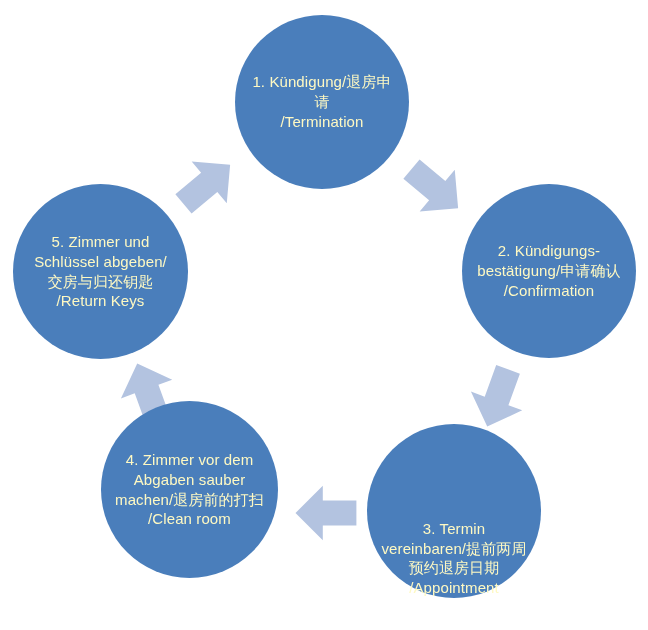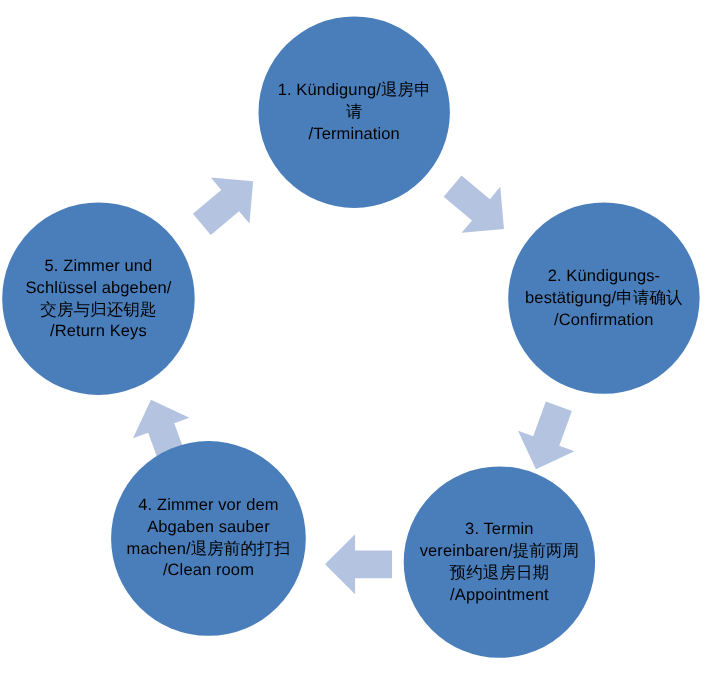--- a/index.html
+++ b/index.html
@@ -25,34 +25,34 @@
   .node {
     position: absolute;
     border-radius: 50%;
     display: flex;
     align-items: center;
     justify-content: center;
     box-sizing: border-box;
     z-index: 2;
   }
   .node-label {
-    color: #000000;
+    color: #fef9c3;
     text-align: center;
     font-family: "Liberation Sans", sans-serif;
     font-size: 15px;
     line-height: 1.32;
     padding: 0 14px;
     white-space: pre-line;
     letter-spacing: 0.1px;
   }
   #node-1 { left: 235px; top: 15px;  width: 174px; height: 174px; }
   #node-2 { left: 462px; top: 184px; width: 174px; height: 174px; }
   #node-3 { left: 367px; top: 424px; width: 174px; height: 174px; }
   #node-4 { left: 101px; top: 401px; width: 177px; height: 177px; }
-  #node-5 { left: 2px;  top: 184px; width: 175px; height: 175px; }
+  #node-5 { left: 13px;  top: 184px; width: 175px; height: 175px; }
 
   #node-1 .node-label { font-size: 15px; }
   #node-2 .node-label { font-size: 15px; }
   #node-3 .node-label { font-size: 15px; }
   #node-4 .node-label { font-size: 15px; }
   #node-5 .node-label { font-size: 15px; }
 </style>
 </head>
 <body>
 
@@ -90,21 +90,21 @@
   <div class="node" id="node-1" style="background:#4a7ebb;">
     <div class="node-label">1. Kündigung/退房申请
 /Termination</div>
   </div>
 
   <div class="node" id="node-2" style="background:#4a7ebb;">
     <div class="node-label">2. Kündigungs-bestätigung/申请确认
 /Confirmation</div>
   </div>
 
-  <div class="node" id="node-3" style="background:#4a7ebb;">
+  <div class="node" id="node-3" style="background:#4a7ebb;align-items:flex-end;">
     <div class="node-label">3. Termin vereinbaren/提前两周预约退房日期
 /Appointment</div>
   </div>
 
   <div class="node" id="node-4" style="background:#4a7ebb;">
     <div class="node-label">4. Zimmer vor dem Abgaben sauber machen/退房前的打扫
 /Clean room</div>
   </div>
 
   <div class="node" id="node-5" style="background:#4a7ebb;">

